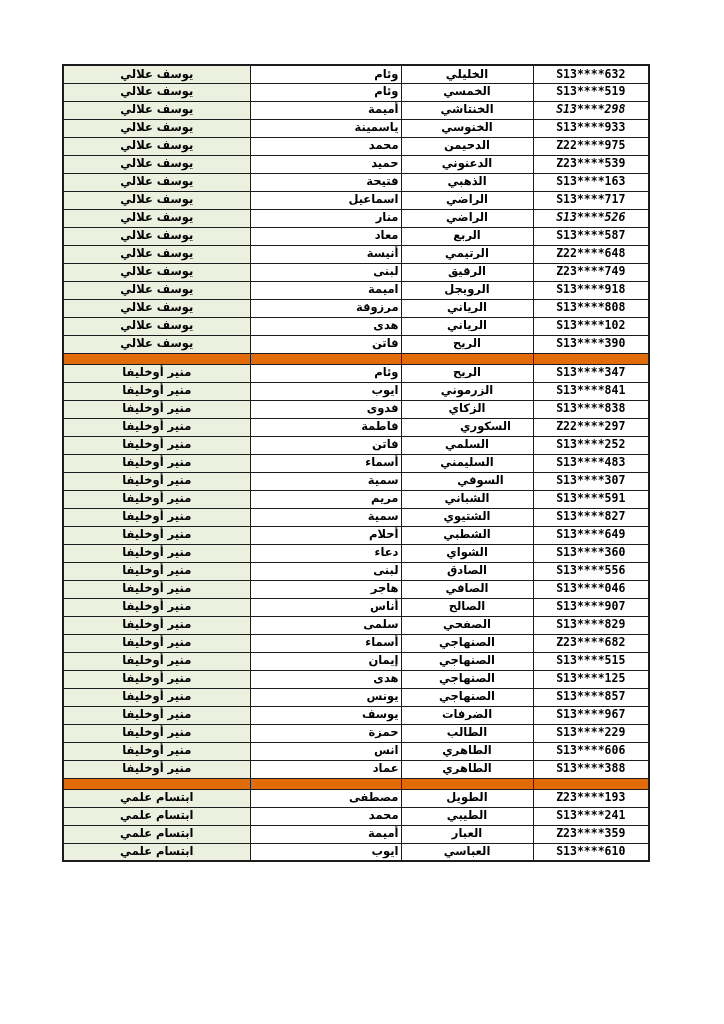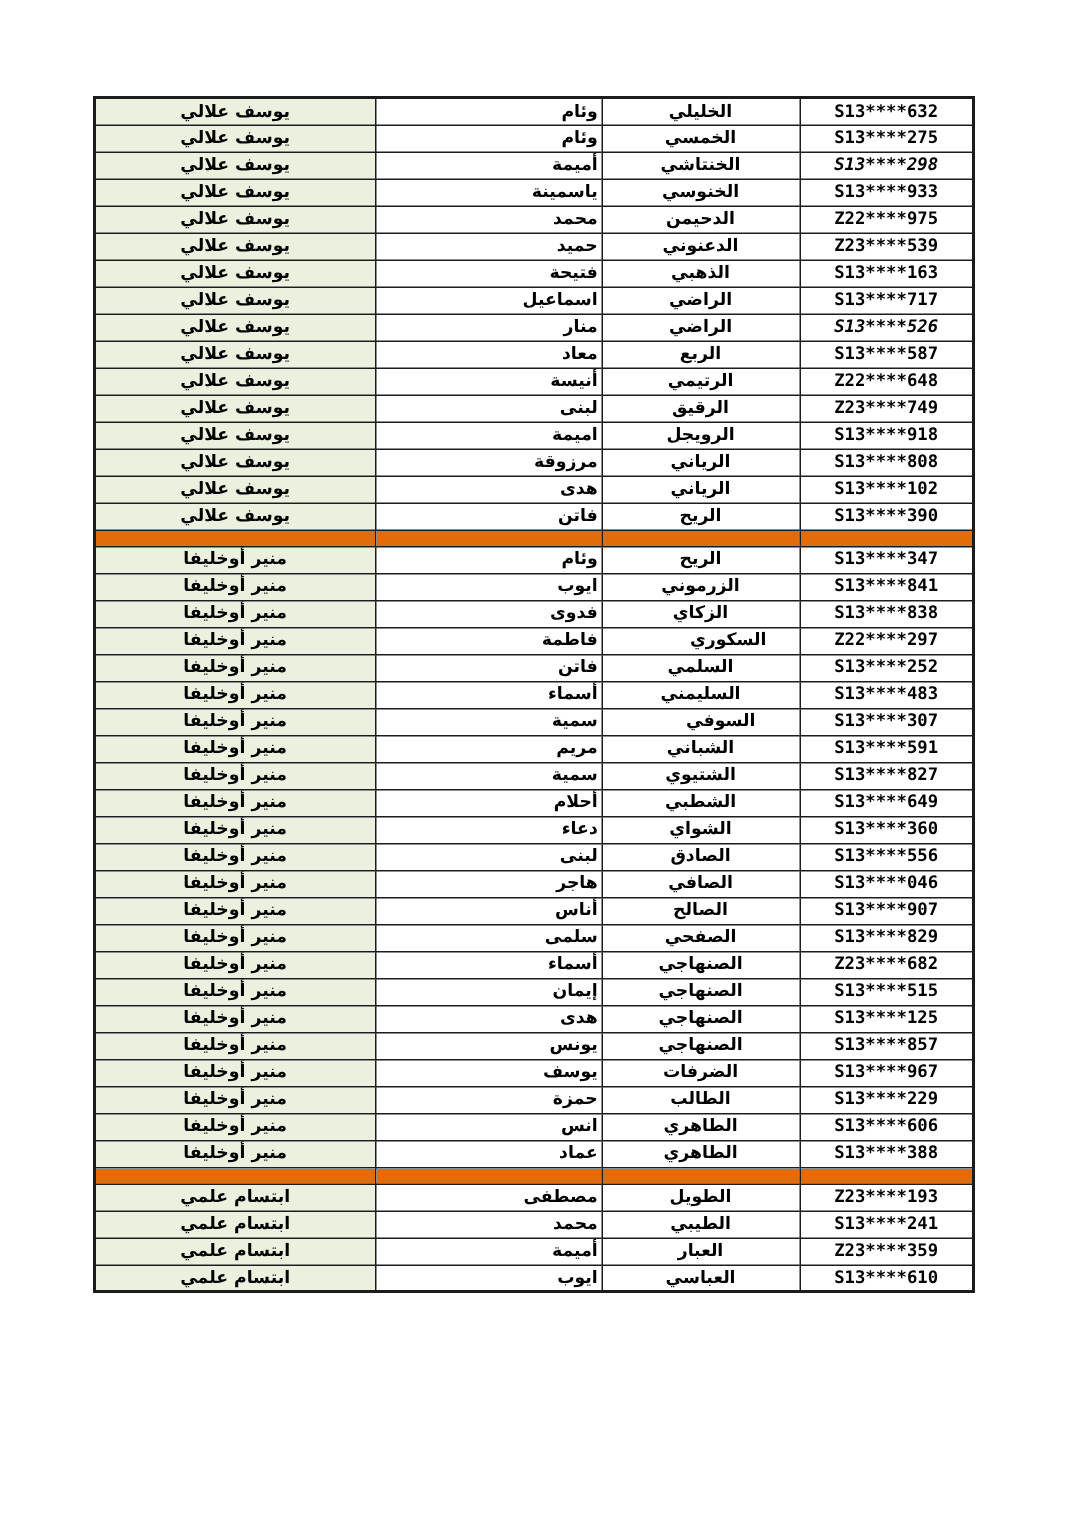--- a/index.html
+++ b/index.html
@@ -71,21 +71,21 @@
       <col style="width:187px">
     </colgroup>
     <tbody>
         <tr>
           <td class="c-id" style="border-color: rgb(28, 28, 28);">S13****632</td>
           <td class="c-family" style="border-color: rgb(28, 28, 28);">الخليلي</td>
           <td class="c-first" style="border-color: rgb(28, 28, 28);">وئام</td>
           <td class="c-instr" style="background: rgb(235, 241, 222); border-color: rgb(28, 28, 28);">يوسف علالي</td>
         </tr>
         <tr>
-          <td class="c-id" style="border-color: rgb(28, 28, 28);">S13****275</td>
+          <td class="c-id" style="border-color: rgb(28, 28, 28);">S13****519</td>
           <td class="c-family" style="border-color: rgb(28, 28, 28);">الخمسي</td>
           <td class="c-first" style="border-color: rgb(28, 28, 28);">وئام</td>
           <td class="c-instr" style="background: rgb(235, 241, 222); border-color: rgb(28, 28, 28);">يوسف علالي</td>
         </tr>
         <tr>
           <td class="c-id" style="border-color: rgb(28, 28, 28); font-style: italic;">S13****298</td>
           <td class="c-family" style="border-color: rgb(28, 28, 28);">الخنتاشي</td>
           <td class="c-first" style="border-color: rgb(28, 28, 28);">أميمة</td>
           <td class="c-instr" style="background: rgb(235, 241, 222); border-color: rgb(28, 28, 28);">يوسف علالي</td>
         </tr>

